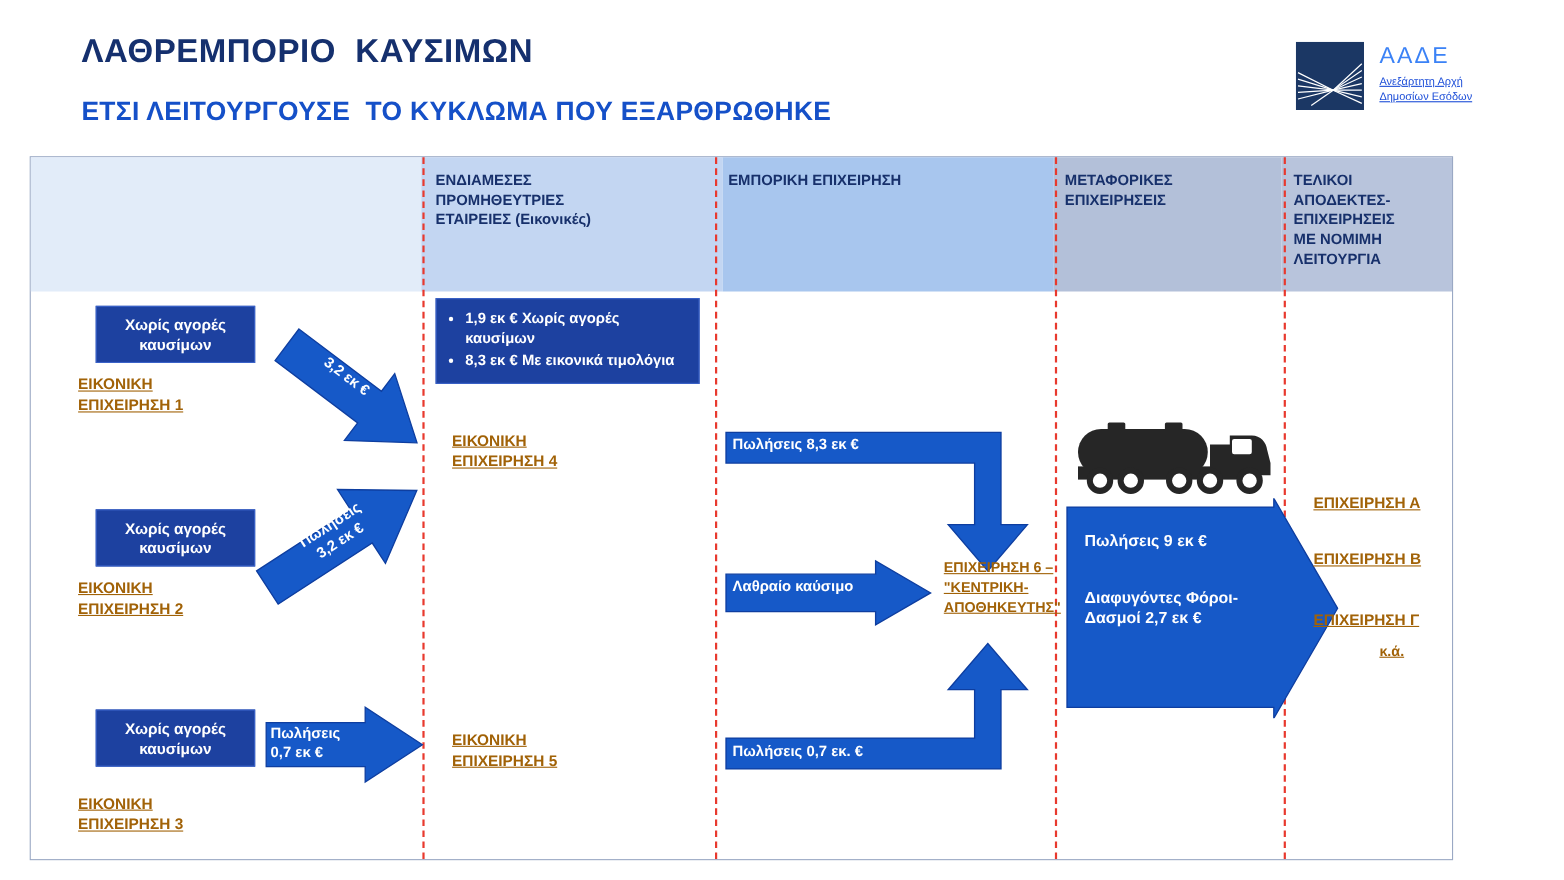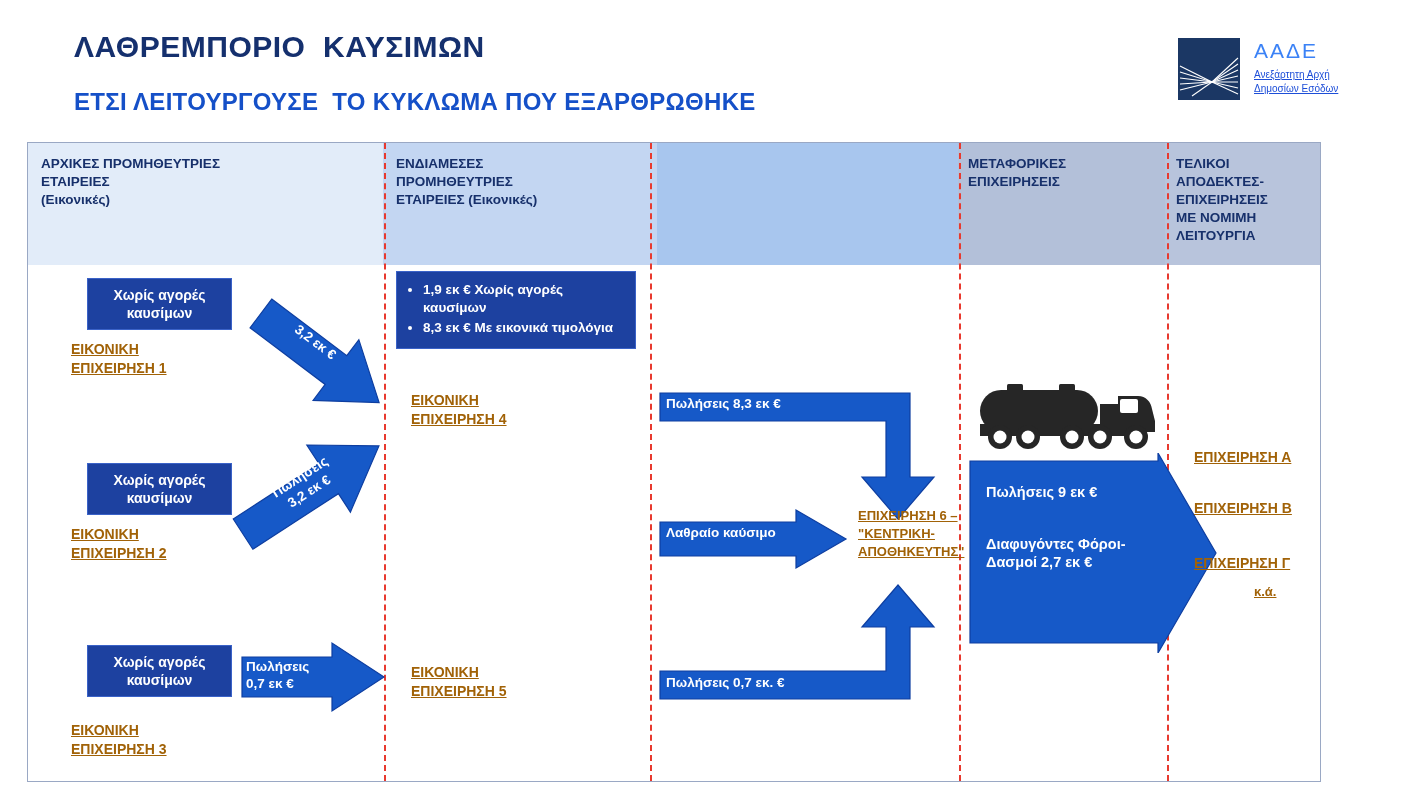--- a/index.html
+++ b/index.html
@@ -98,26 +98,24 @@
 <div id="frame">
 
   <div id="bands">
     <div class="band" style="width:356px;background:#e2ecf9;"></div>
     <div class="band" style="width:274px;background:#c3d6f2;"></div>
     <div class="band" style="width:301px;background:#a8c6ee;"></div>
     <div class="band" style="width:208px;background:#b3c0d9;"></div>
     <div class="band" style="width:155px;background:#b8c4dc;"></div>
   </div>
 
-  <div class="band-label" style="left:13px;top:12px;width:330px;">ΑΡΧΙΚΕΣ ΠΡΟΜΗΘΕΥΤΡΙΕΣ
-ΕΤΑΙΡΕΙΕΣ
-(Εικονικές)</div>
   <div class="band-label" style="left:368px;top:12px;width:255px;">ΕΝΔΙΑΜΕΣΕΣ
 ΠΡΟΜΗΘΕΥΤΡΙΕΣ
 ΕΤΑΙΡΕΙΕΣ  (Εικονικές)</div>
+  <div class="band-label" style="left:634px;top:12px;width:290px;">ΕΜΠΟΡΙΚΗ ΕΠΙΧΕΙΡΗΣΗ</div>
   <div class="band-label" style="left:940px;top:12px;width:198px;">ΜΕΤΑΦΟΡΙΚΕΣ
 ΕΠΙΧΕΙΡΗΣΕΙΣ</div>
   <div class="band-label" style="left:1148px;top:12px;width:145px;">ΤΕΛΙΚΟΙ
 ΑΠΟΔΕΚΤΕΣ-
 ΕΠΙΧΕΙΡΗΣΕΙΣ
 ΜΕ ΝΟΜΙΜΗ
 ΛΕΙΤΟΥΡΓΙΑ</div>
 
   <div class="divider" style="left:356px;"></div>
   <div class="divider" style="left:622px;"></div>

